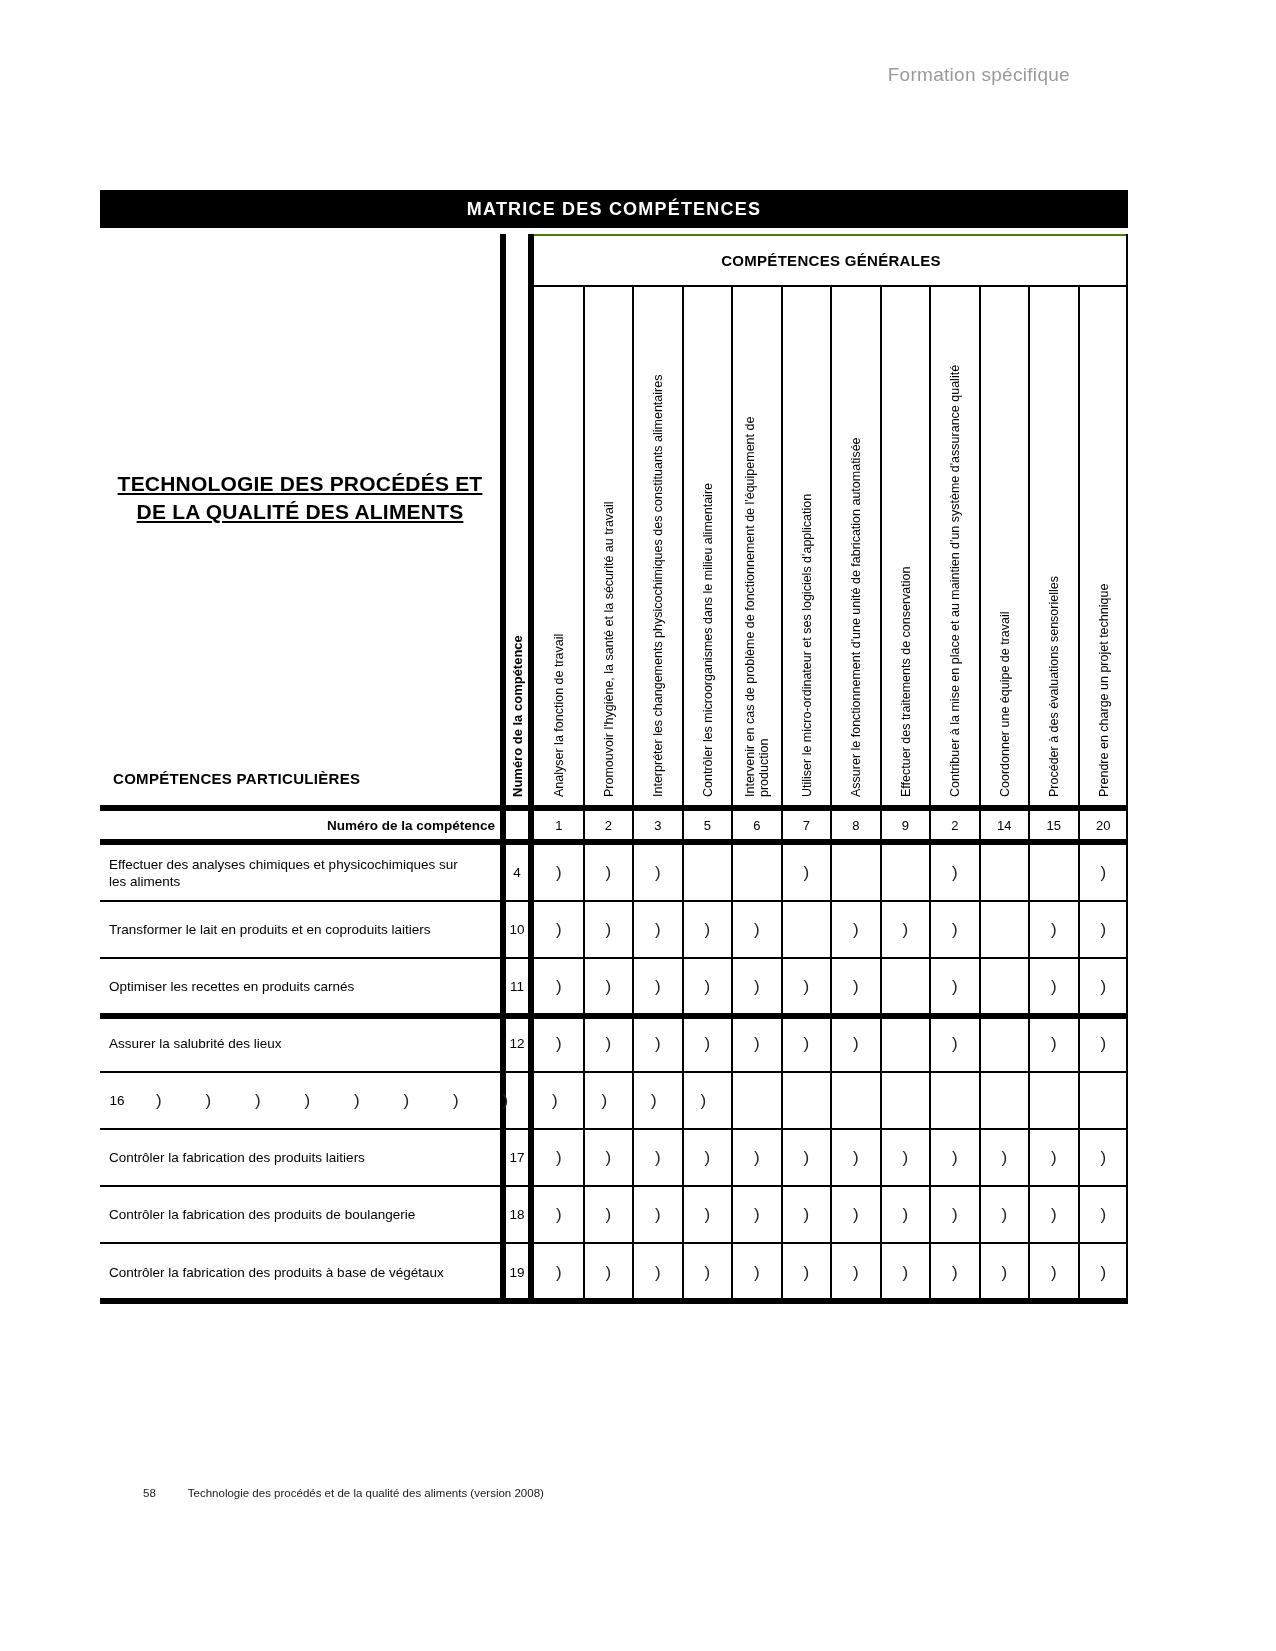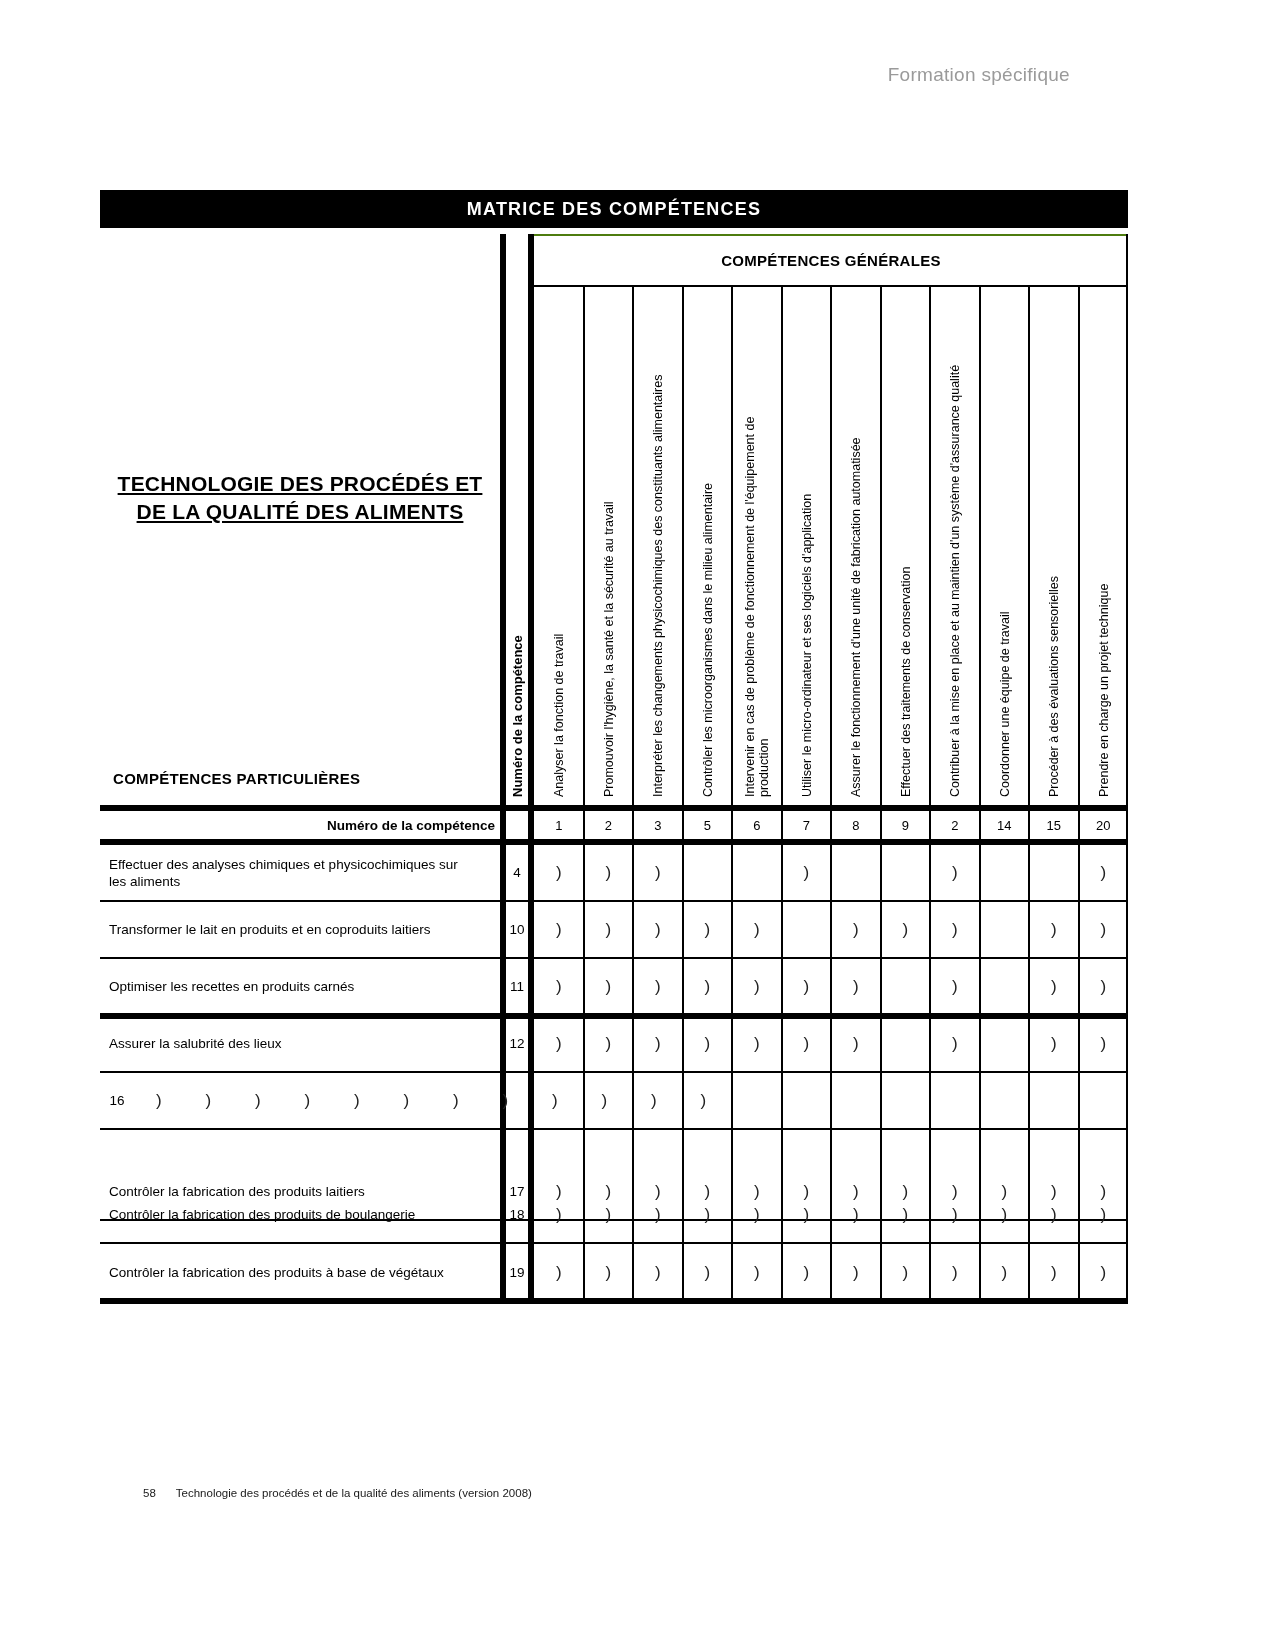--- a/index.html
+++ b/index.html
@@ -75,21 +75,21 @@
   }
   .drow-num {
     width:34px; display:flex; align-items:center; justify-content:center; font-size:13.5px;
   }
   .mcell {
     width:49.5px; display:flex; align-items:center; justify-content:center;
     font-size:17px; color:#222;
   }
   .footer {
     position:absolute; left:143px; top:1487px; font-size:11.5px; color:#1a1a1a;
-    display:flex; gap:20px;
+    display:flex; gap:32px;
   }
 </style>
 </head>
 <body>
 
 <div class="page">
 
   <div class="formation">Formation spécifique</div>
 
   <div class="titlebar">MATRICE DES COMPÉTENCES</div>
@@ -256,21 +256,21 @@
       <div class="mcell">)</div>
       <div class="mcell">)</div>
       <div class="mcell">)</div>
       <div class="mcell">)</div>
       <div class="mcell">)</div>
       <div class="mcell">)</div>
       <div class="mcell">)</div>
       <div class="mcell">)</div>
     </div>
 
-    <div class="drow" style="top:930px">
+    <div class="drow" style="top:896px">
       <div class="drow-label">Contrôler la fabrication des produits laitiers</div>
       <div class="drow-num">17</div>
       <div class="mcell">)</div>
       <div class="mcell">)</div>
       <div class="mcell">)</div>
       <div class="mcell">)</div>
       <div class="mcell">)</div>
       <div class="mcell">)</div>
       <div class="mcell">)</div>
       <div class="mcell">)</div>

